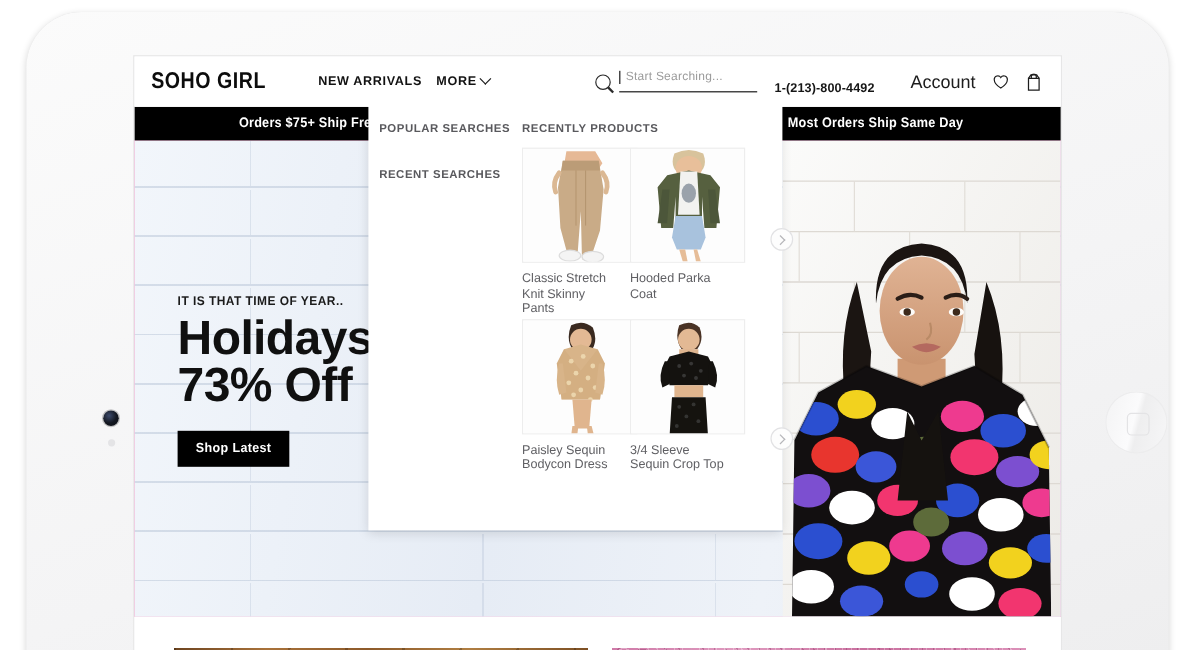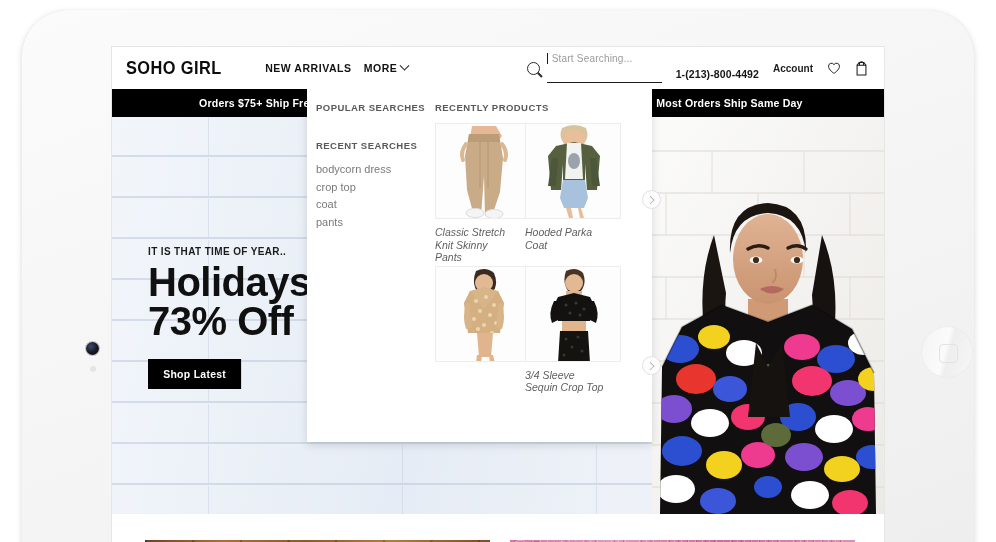--- a/index.html
+++ b/index.html
@@ -183,21 +183,21 @@
     bottom: -2.5px;
     width: 6px;
     height: 1.6px;
     background: #2a2a2a;
     transform: rotate(45deg);
   }
   .search-field {
     position: relative;
     width: 115px;
     border-bottom: 1.4px solid #1b1b1b;
-    padding-bottom: 18px;
+    padding-bottom: 6px;
     display: flex;
     align-items: center;
   }
   .caret {
     width: 1px;
     height: 11px;
     background: #1b1b1b;
     margin-right: 4px;
   }
   .search-placeholder {
@@ -208,25 +208,26 @@
   }
   .phone {
     font-size: 10.5px;
     font-weight: 700;
     color: #161616;
     letter-spacing: 0.1px;
     white-space: nowrap;
     margin-top: 12px;
   }
   .account {
-    font-size: 10px;
-    font-weight: 700;
+    font-size: 15px;
+    font-weight: 400;
     color: #1d1d1d;
     white-space: nowrap;
     cursor: pointer;
+    margin-left: 16px;
   }
   .heart-icon {
     width: 14px;
     height: 14px;
     position: relative;
     cursor: pointer;
   }
   .bag-icon {
     width: 13px;
     height: 15px;
@@ -416,21 +417,20 @@
   }
 
   .prod-row {
     display: flex;
     gap: 10px;
     margin-top: 2px;
   }
   .prod {
     width: 80px;
     cursor: pointer;
-    font-style: italic;
   }
   .prod-thumb {
     width: 96px;
     height: 96px;
     background: #ffffff;
     border: 1px solid #ededed;
     box-sizing: border-box;
     position: relative;
     overflow: hidden;
   }
@@ -649,26 +649,20 @@
       <div class="tile tile-wood"></div>
       <div class="tile tile-pink"></div>
     </div>
 
     <div class="search-panel">
 
       <div class="panel-col-left">
         <div class="sec-title">POPULAR SEARCHES</div>
 
         <div class="sec-title sp2">RECENT SEARCHES</div>
-        <ul class="s-list">
-          <li>bodycorn dress</li>
-          <li>crop top</li>
-          <li>coat</li>
-          <li>pants</li>
-        </ul>
       </div>
 
       <div class="panel-col-right">
 
         <div class="sec-title">RECENTLY PRODUCTS</div>
 
         <div class="prod-row">
           <div class="prod">
             <div class="prod-thumb">
               <svg viewBox="0 0 96 96" width="96" height="96">
@@ -733,20 +727,21 @@
                     <circle cx="42" cy="62" r="2"></circle>
                   <circle cx="56" cy="66" r="2"></circle>
                 </g>
                 <path d="M30 36 q-4 14 0 26 l6 -2 -3 -24z" fill="#d8b489"></path>
                 <path d="M66 36 q4 14 0 26 l-6 -2 3 -24z" fill="#d8b489"></path>
                 <path d="M41 66 h16 l-2 24 h-12z" fill="#e0b58e"></path>
                 <path d="M41 88 l-1 8h5 l1 -8z" fill="#e0b58e"></path>
                 <path d="M53 88 l1 8h5 l-2 -8z" fill="#e0b58e"></path>
               </svg>
             </div>
+            <div class="prod-name">Paisley Sequin Bodycon Dress</div>
           </div>
 
           <div class="prod">
             <div class="prod-thumb">
               <svg viewBox="0 0 96 96" width="96" height="96">
                 <rect width="96" height="96" fill="#fdfdfd"></rect>
                 <path d="M40 4 q10 -5 17 2 q4 10 -2 18 h-13 q-6 -9 -2 -20z" fill="#4a3325"></path>
                 <ellipse cx="48" cy="16" rx="9" ry="9" fill="#e3b994"></ellipse>
                 <path d="M40 24 h16 v6 h-16z" fill="#dfb58f"></path>
                 <path d="M32 30 l16 -4 16 4 4 8 -4 16 -32 0 -4 -16z" fill="#14120f"></path>

